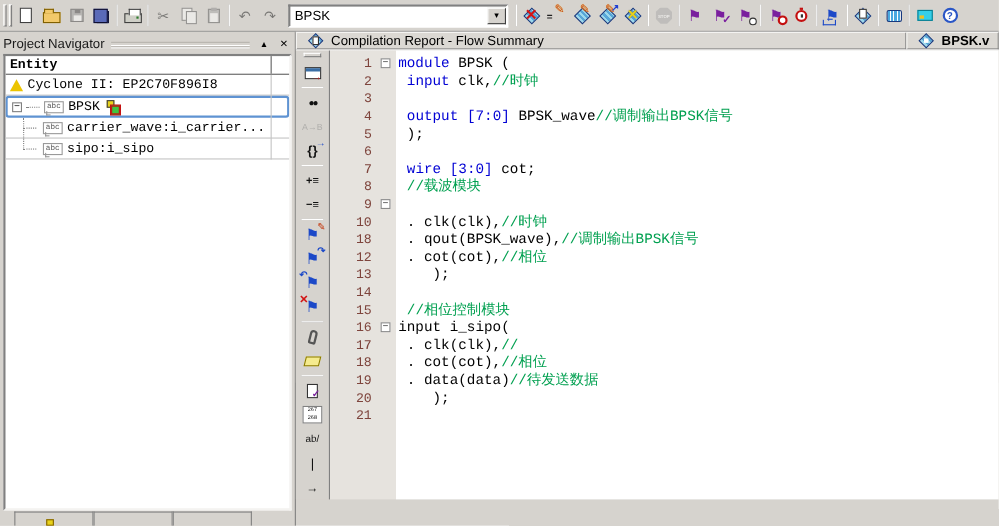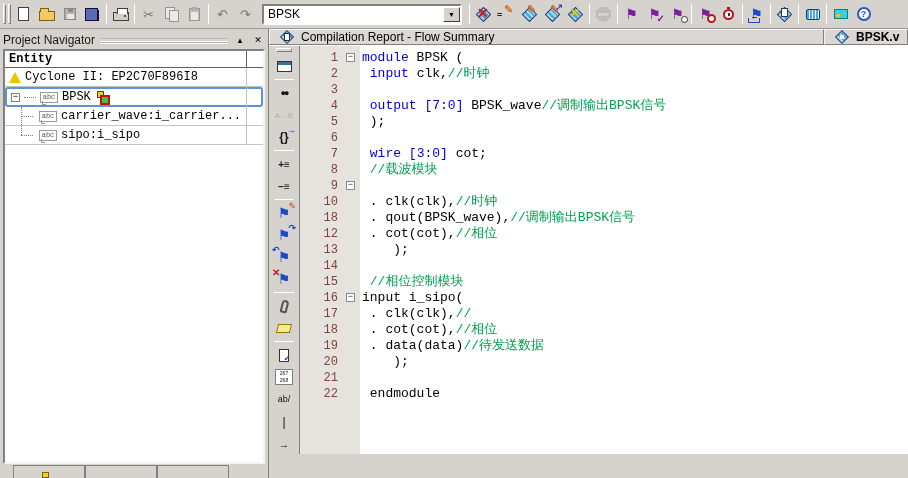--- a/index.html
+++ b/index.html
@@ -541,23 +541,18 @@
               <div class="crow">
                 <span class="lnum">20</span>
                 <span class="fold"></span>
                 <span class="ctext"><span class="seg-p">    );</span></span>
               </div>
               <div class="crow">
                 <span class="lnum">21</span>
                 <span class="fold"></span>
                 <span class="ctext"></span>
               </div>
-              <div class="crow">
-                <span class="lnum">22</span>
-                <span class="fold"></span>
-                <span class="ctext"><span class="seg-p"> endmodule</span></span>
-              </div>
             </div>
         </div>
       </div>
     </div>
   </div>
 </div>
 
 </body></html>

